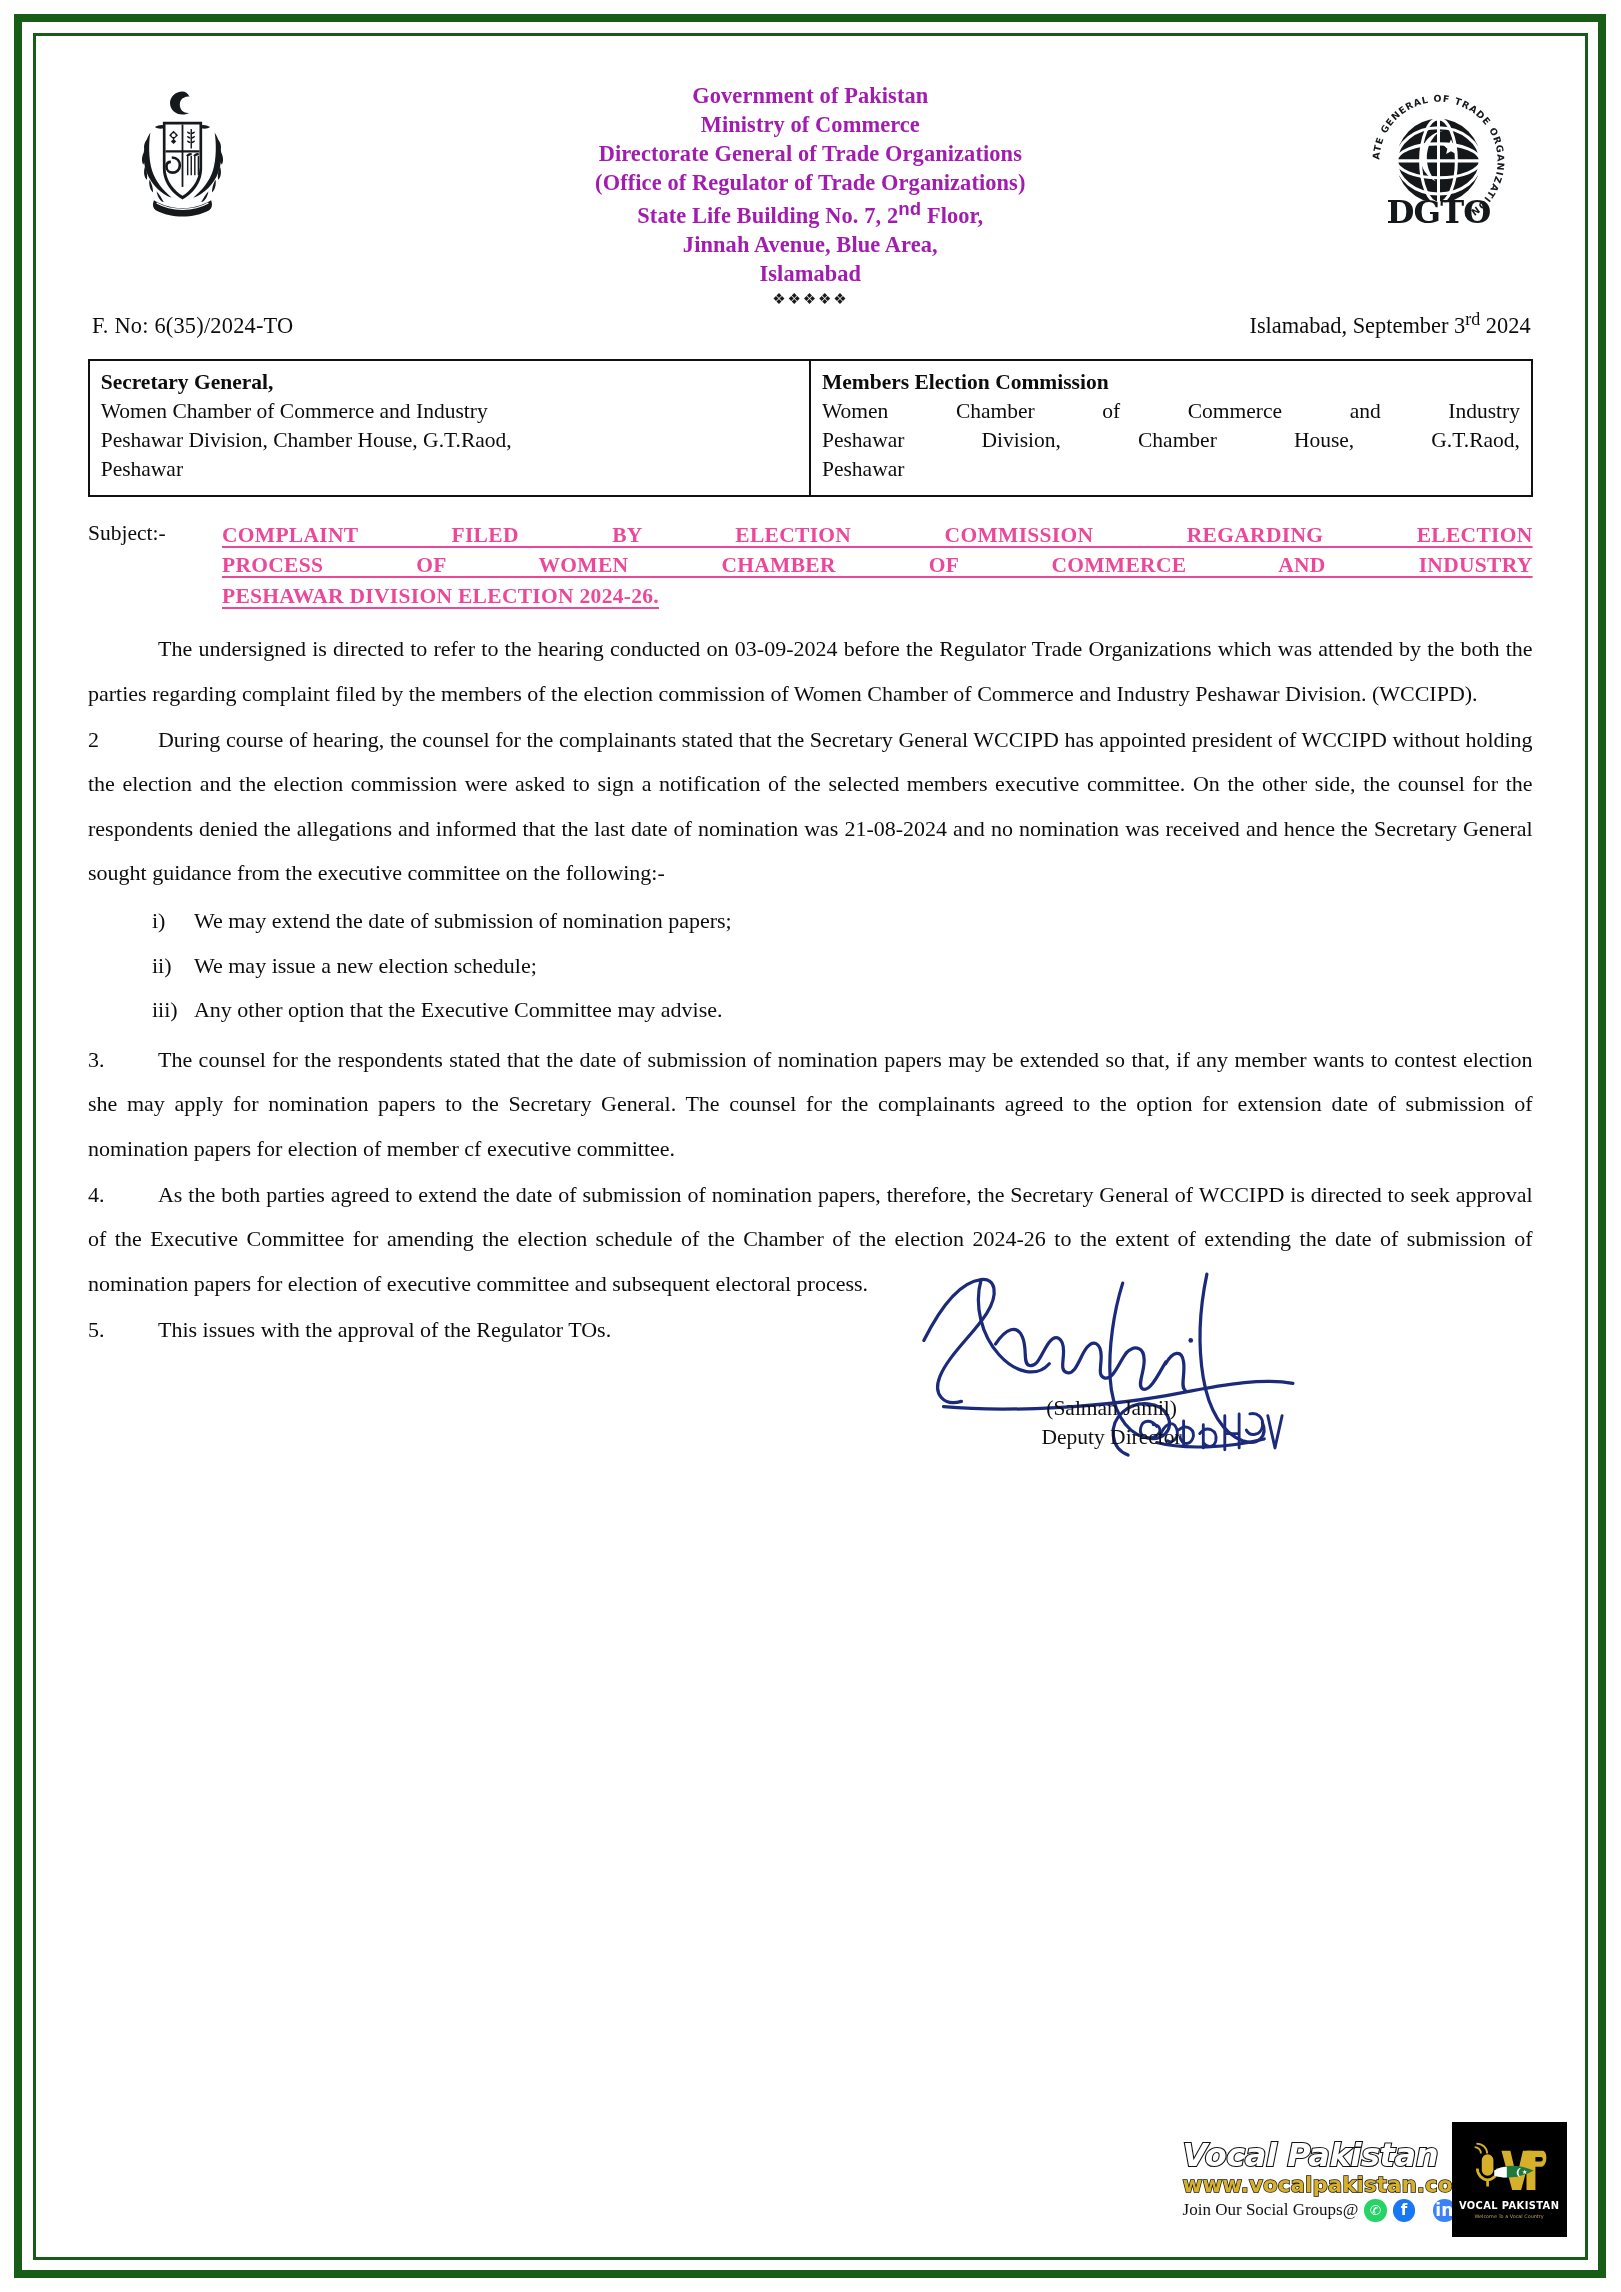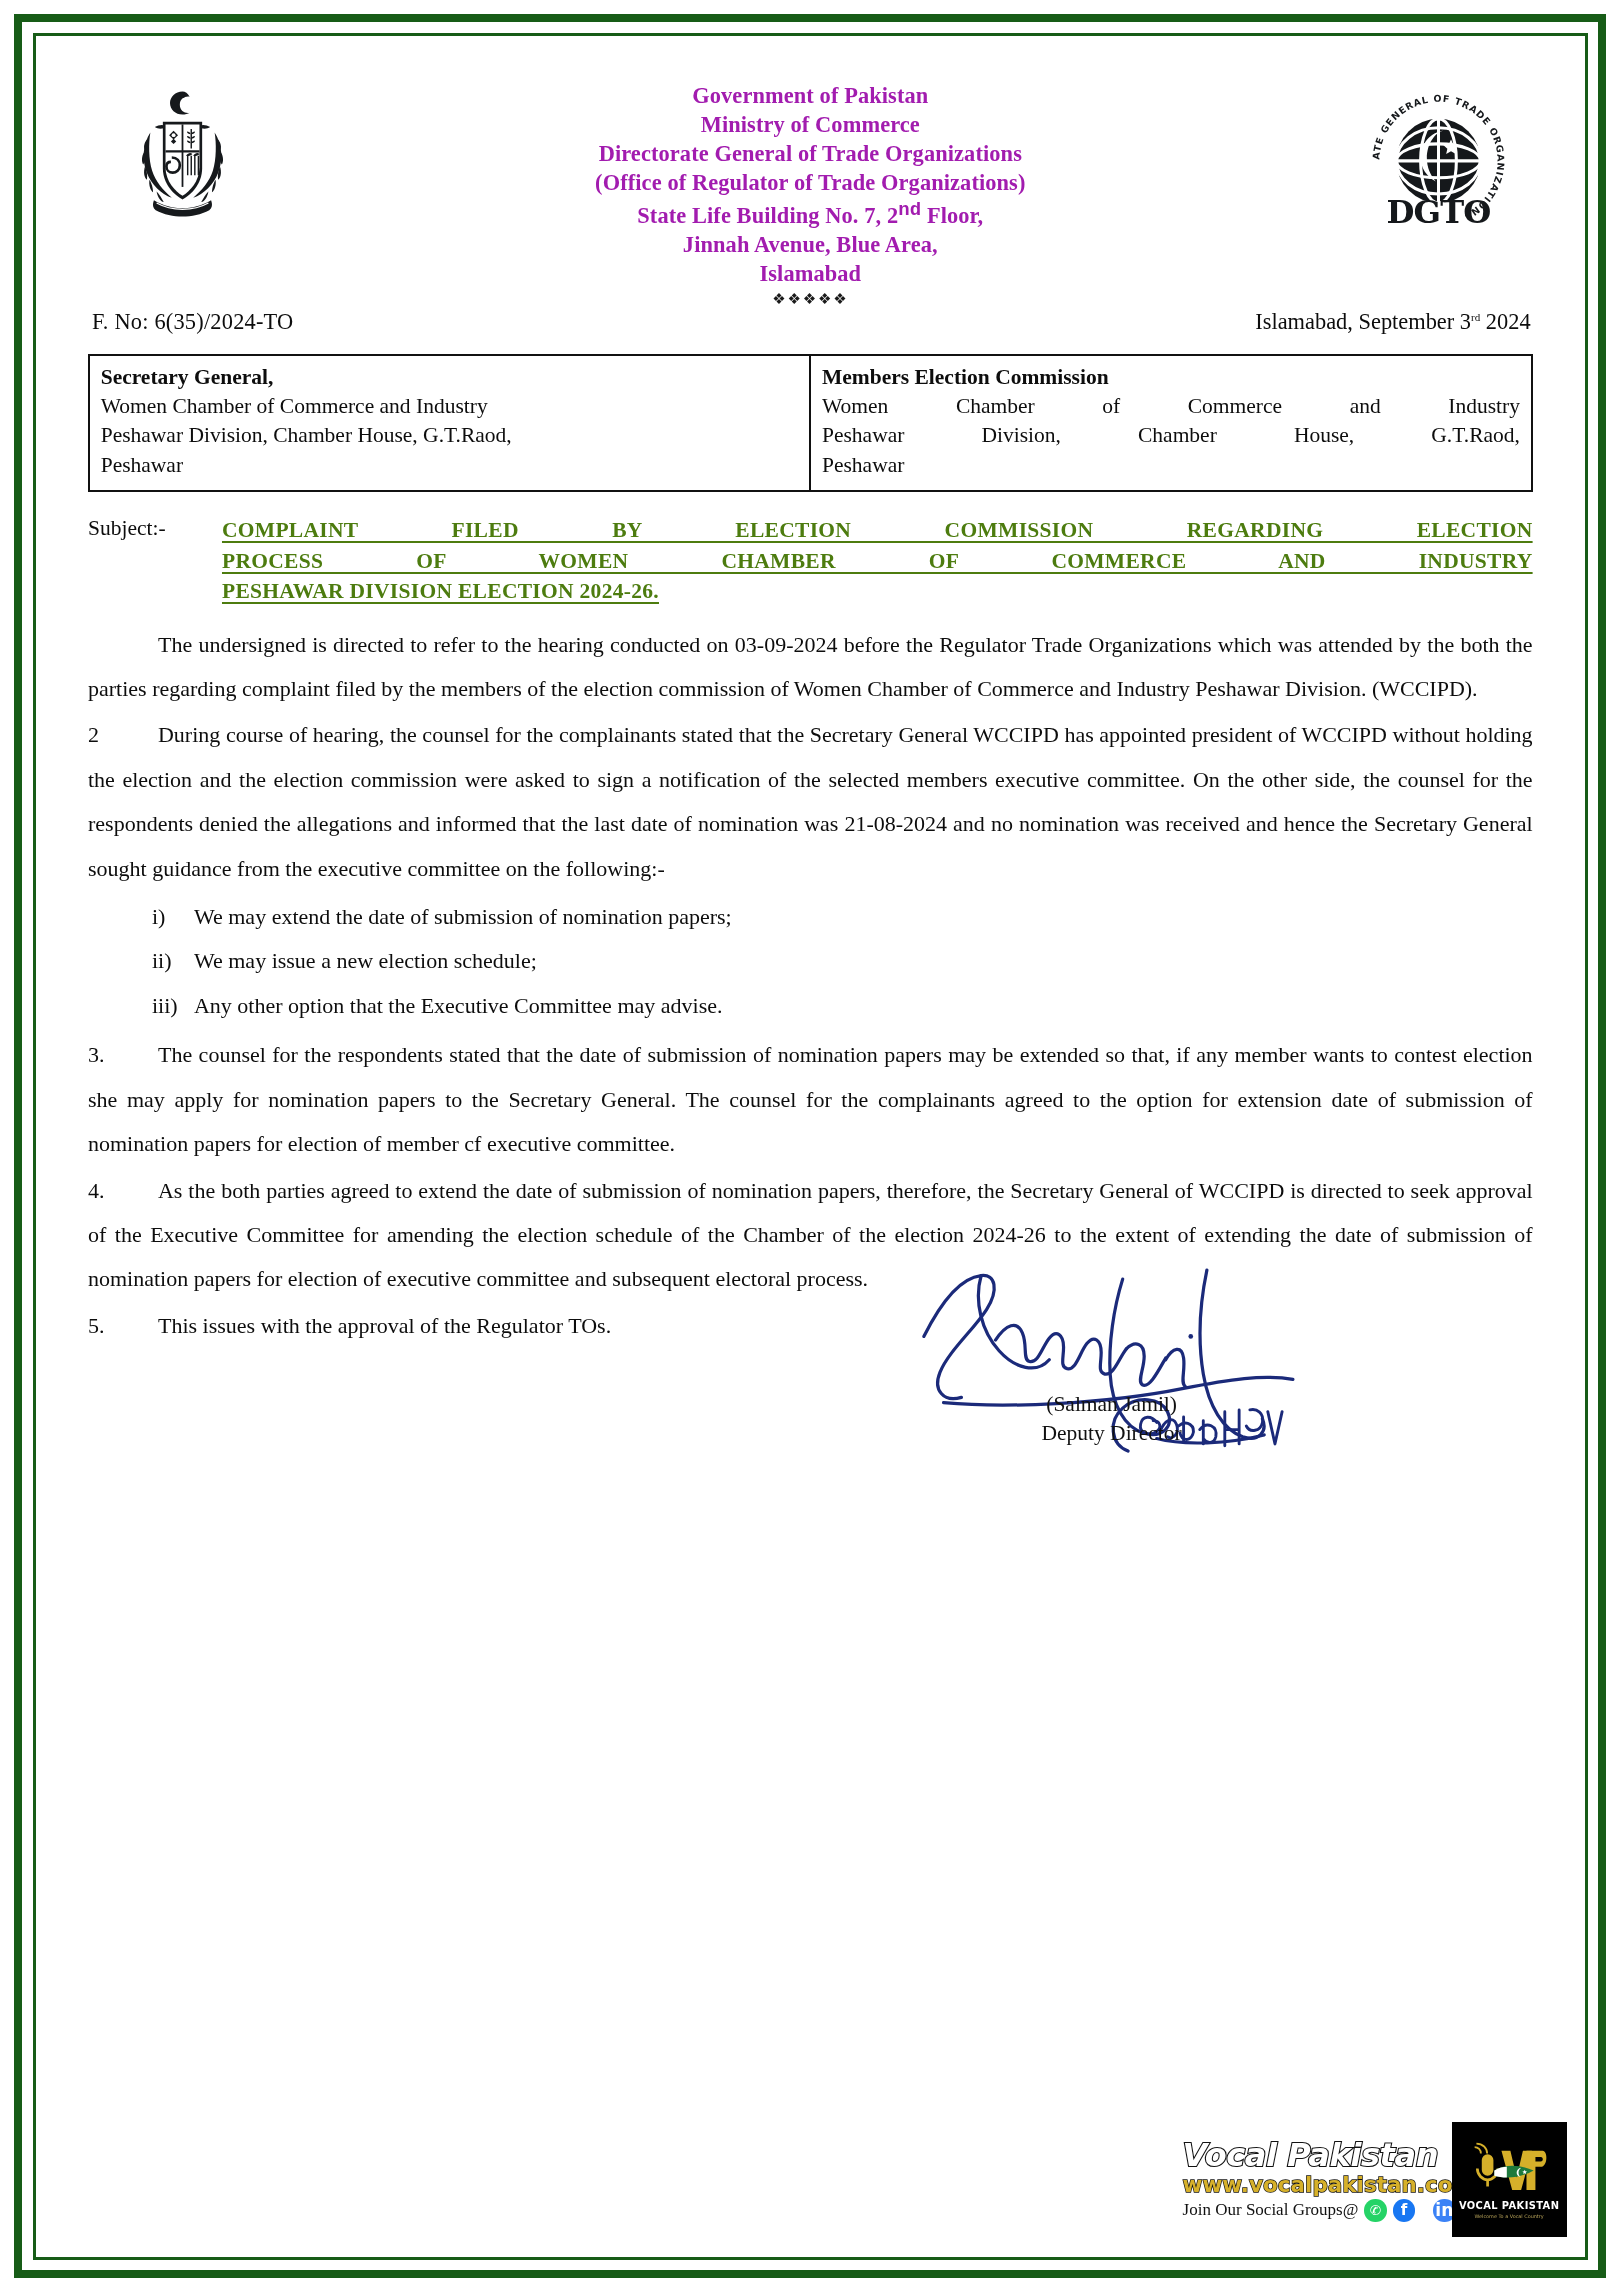--- a/index.html
+++ b/index.html
@@ -85,21 +85,21 @@
   .refline {
     display: flex;
     justify-content: space-between;
     align-items: baseline;
     padding: 0 54px 0 56px;
     margin-top: 3.6px;
     font-size: 22.4px;
     color: #0d0d0d;
   }
   .refline .fileno { letter-spacing: 0.2px; }
-  .refline .place sup { font-size: 11px; }
+  .refline .place sup { font-size: 18px; }
 
   
   .addr-table {
     margin: 19.7px 52px 0 52px;
     border: 2.7px solid #111;
     display: flex;
     width: calc(100% - 104px);
   }
   .addr-cell {
     flex: 1;
@@ -122,21 +122,21 @@
     width: 134px;
     flex-shrink: 0;
     padding-top: 0.9px;
     color: #0d0d0d;
   }
   .subject-text {
     flex: 1;
     font-weight: bold;
     line-height: 1.42;
     letter-spacing: 0.3px;
-    color: #4d7c0f;
+    color: #ec4899;
   }
   .subject-text .sline {
     display: block;
     text-decoration: underline;
     text-underline-offset: 3.6px;
   }
   .subject-text .sline.j { text-align: justify; text-align-last: justify; }
 
   
   .body {

